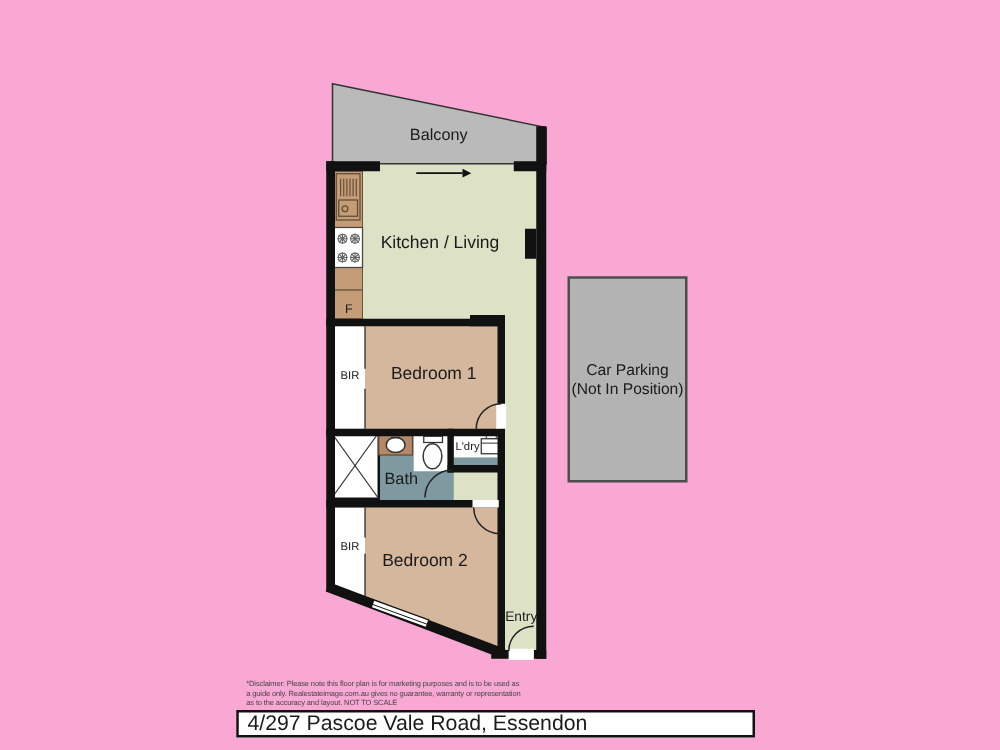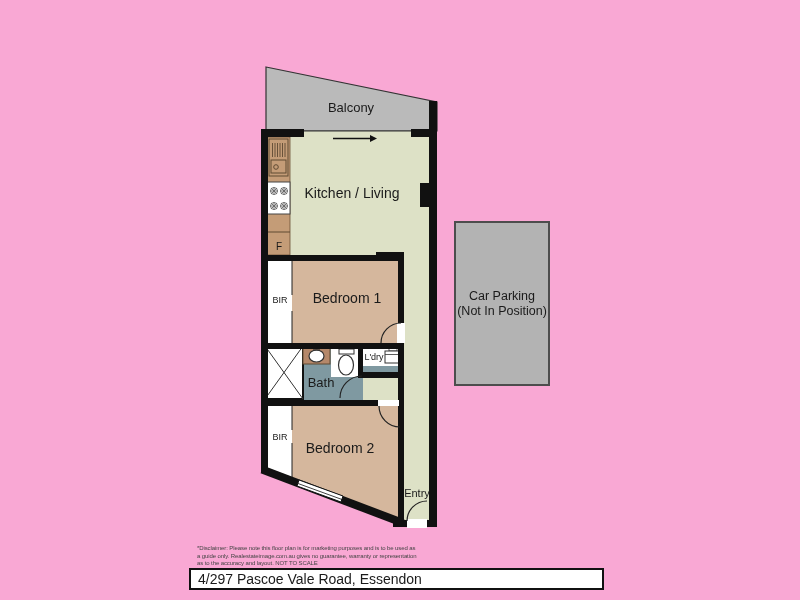--- a/index.html
+++ b/index.html
@@ -4,21 +4,21 @@
 <style>
   html,body{margin:0;padding:0;background:#ffffff;}
   .page{position:relative;width:800px;height:600px;background:#f9a8d4;overflow:hidden;
         font-family:"Liberation Sans",sans-serif;}
   .plan-svg{position:absolute;left:0;top:0;}
   svg text{font-family:"Liberation Sans",sans-serif;fill:#1a1a1a;}
   .disclaimer{position:absolute;left:197px;top:545px;width:230px;
               font-size:6px;line-height:7.5px;color:#444;letter-spacing:-0.1px;white-space:nowrap;}
   .address-bar{position:absolute;left:189px;top:568px;width:404px;height:18px;
                background:#ffffff;border:2px solid #111;
-               font-size:14px;line-height:18px;color:#1a1a1a;padding-left:7px;}
+               font-size:17px;line-height:18px;color:#1a1a1a;padding-left:7px;}
 </style>
 </head>
 <body>
 
 <div class="page">
 
   <svg class="plan-svg" width="800" height="600" viewBox="0 0 800 600">
 
     <polygon points="266,67 437,102 437,131 266,131" stroke="#333" stroke-width="1.2" fill="#bababa"></polygon>
 

